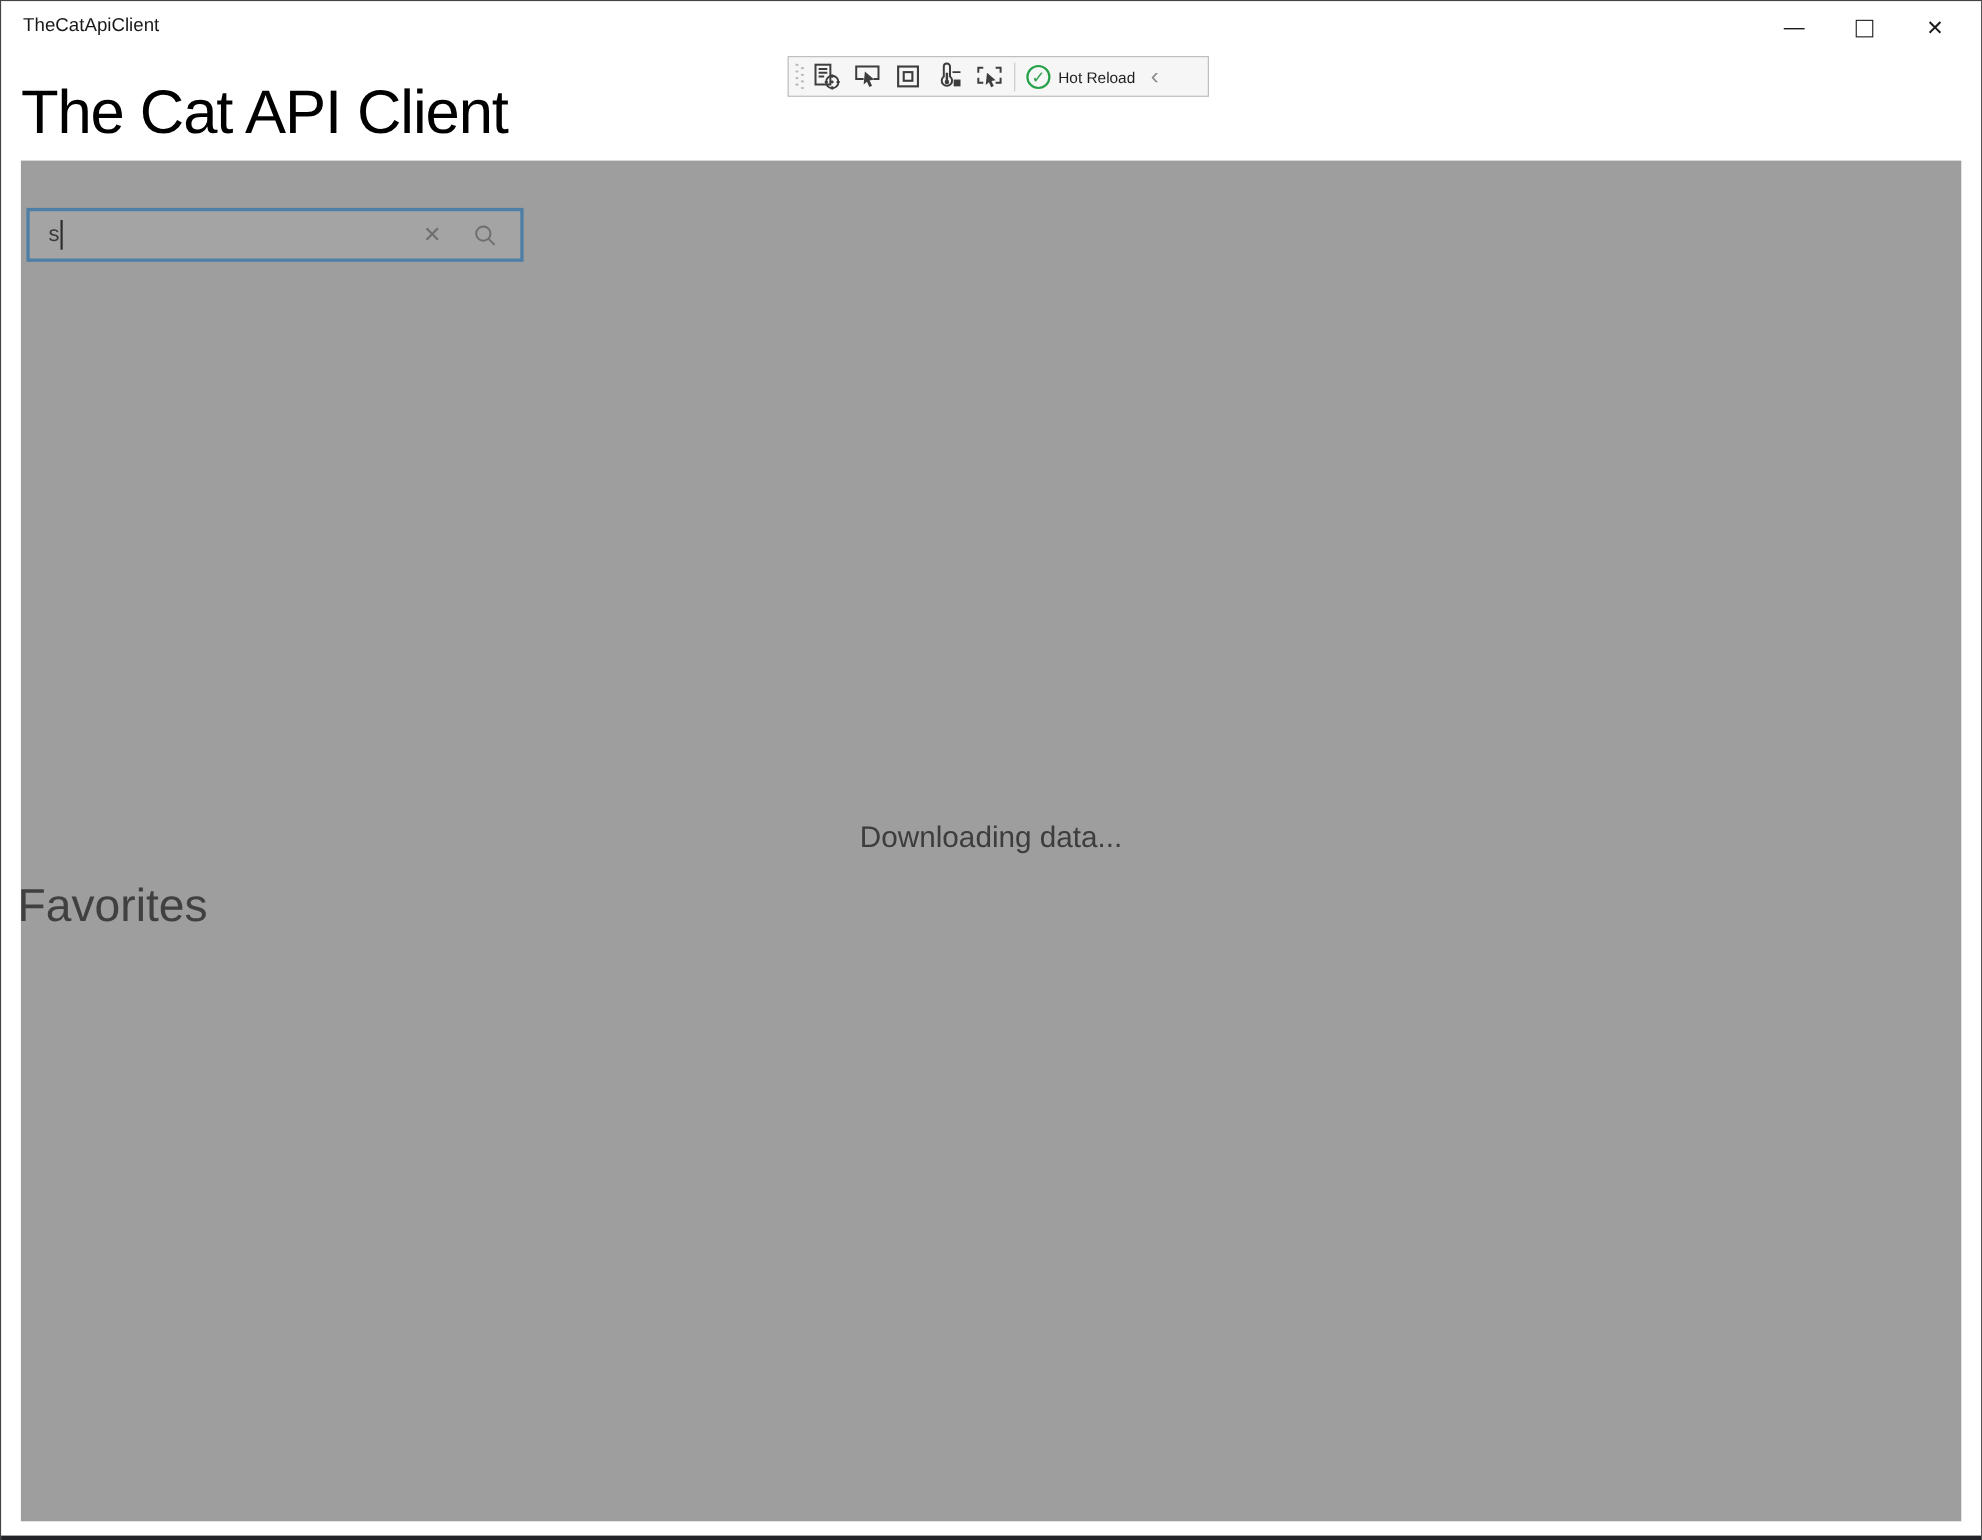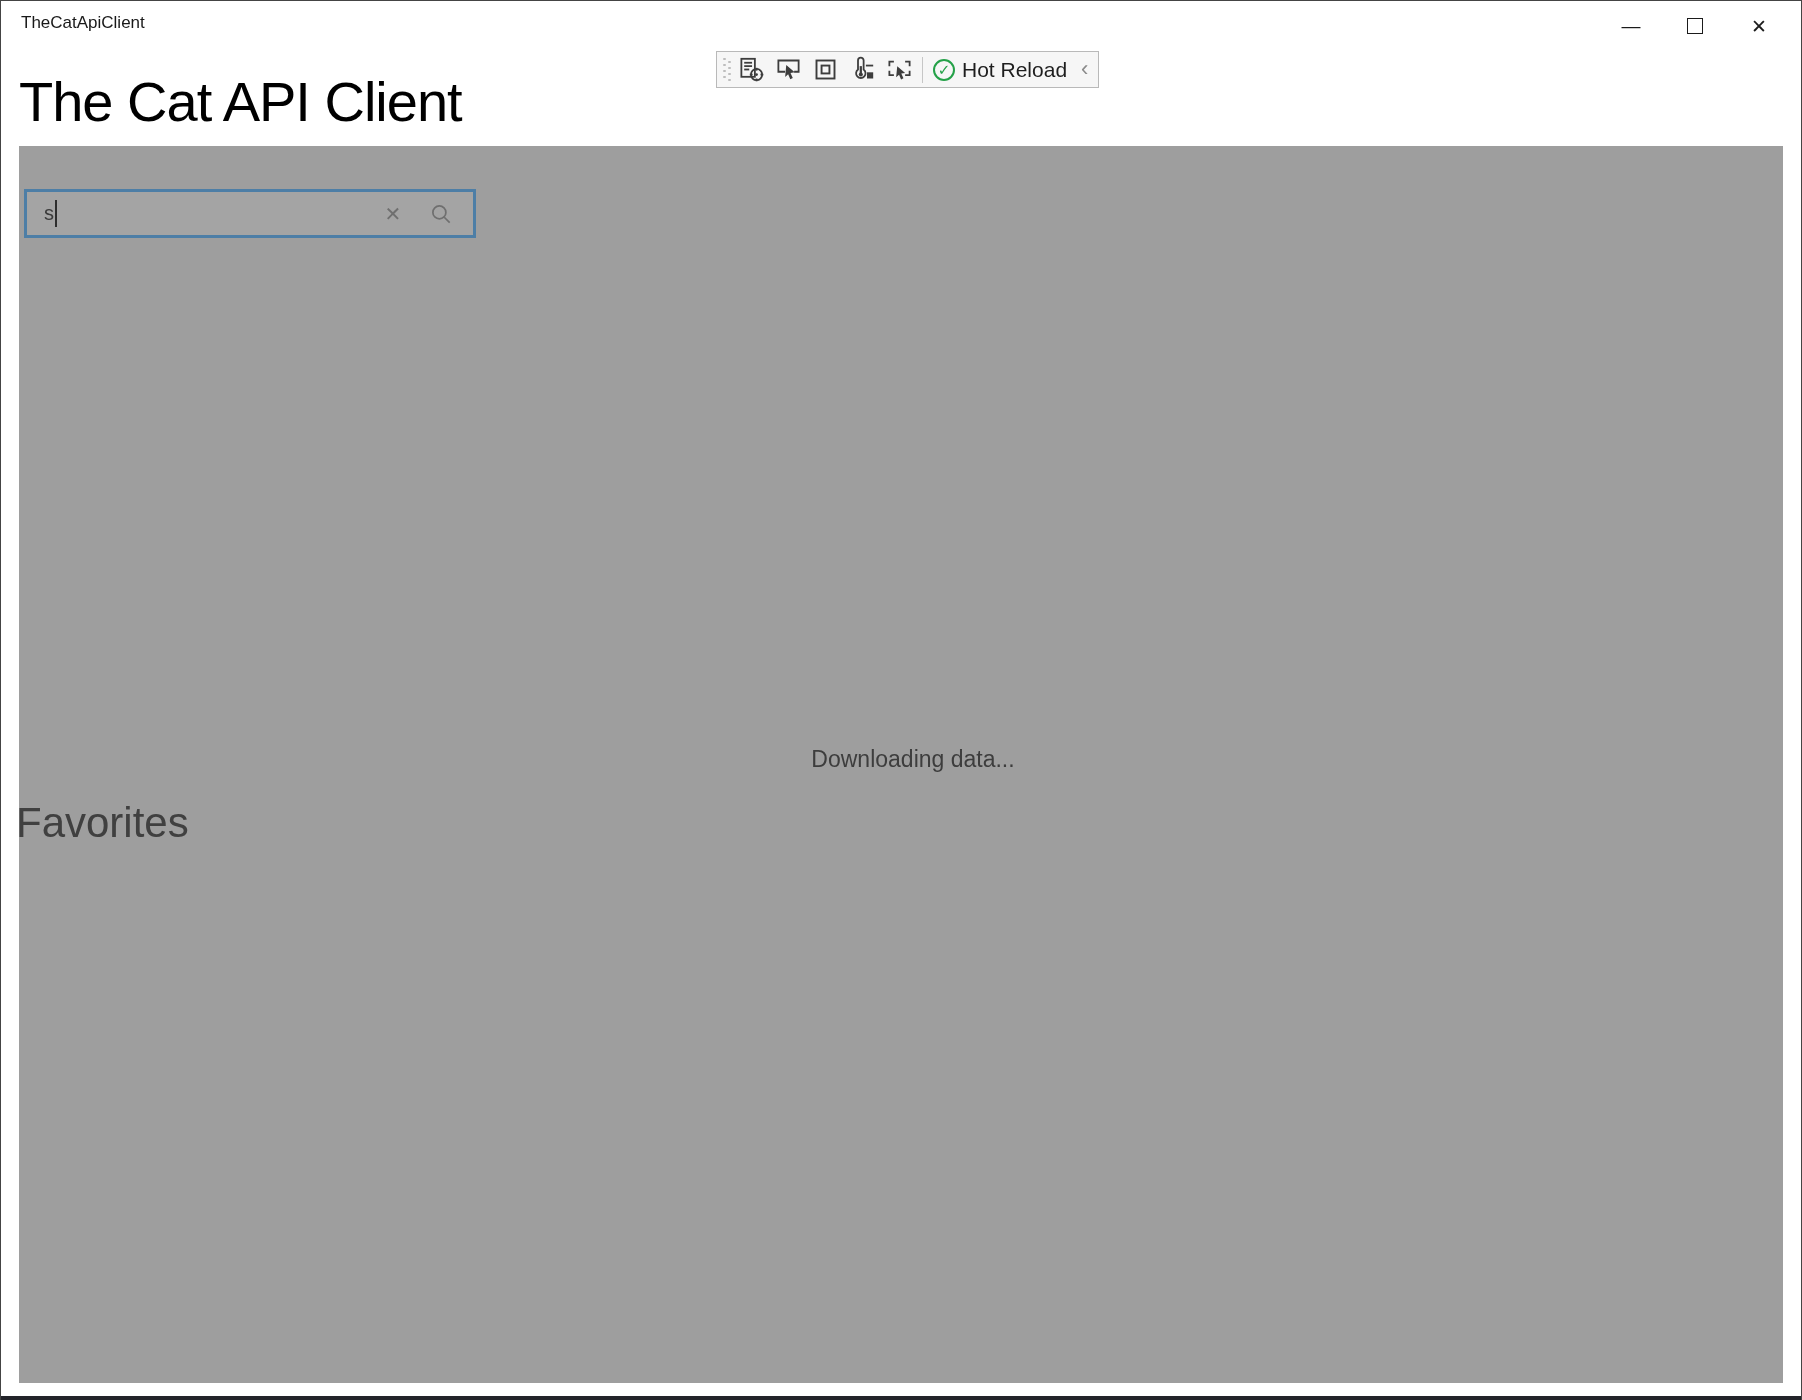--- a/index.html
+++ b/index.html
@@ -14,34 +14,34 @@
   .dbg-toolbar{position:absolute;left:715px;top:50px;width:383px;height:37px;background:#f6f6f6;
     border:1px solid #b9b9b9;box-sizing:border-box;display:flex;align-items:center;}
   .grip{width:12px;height:26px;margin-left:4px;position:relative;flex:0 0 auto;}
   .grip i{position:absolute;left:2px;top:1px;width:2.5px;height:2.5px;border-radius:50%;background:#bdbdbd;
     box-shadow:0 6px #bdbdbd,0 12px #bdbdbd,0 18px #bdbdbd,5px 3px #bdbdbd,5px 9px #bdbdbd,5px 15px #bdbdbd,5px 21px #bdbdbd;}
   .tb-btn{width:37px;height:31px;display:flex;align-items:center;justify-content:center;flex:0 0 auto;}
   .tb-sep{width:1px;height:26px;background:#c6c6c6;margin:0 4px;flex:0 0 auto;}
   .hotreload{display:flex;align-items:center;gap:7px;padding:0 6px 0 6px;}
   .hr-check{width:22px;height:22px;border:2px solid #24a148;border-radius:50%;display:flex;align-items:center;justify-content:center;
     color:#24a148;font-size:15px;font-weight:bold;box-sizing:border-box;}
-  .hr-label{font-size:21px;color:#1e1e1e;white-space:nowrap;}
+  .hr-label{font-size:14px;color:#1e1e1e;white-space:nowrap;}
   .tb-chevron{color:#8a8a8a;font-size:22px;padding:0 10px 2px 8px;}
   
   .page-title{position:absolute;left:18px;top:68px;font-size:56px;font-weight:200;letter-spacing:-1px;color:#000000;}
   
   .overlay{position:absolute;left:18px;top:145px;width:1764px;height:1237px;background:#9e9e9e;}
   .search-box{position:absolute;left:5px;top:43px;width:452px;height:49px;border:3px solid #4d7ea6;
     box-sizing:border-box;background:#a4a4a4;display:flex;align-items:center;}
   .search-text{font-size:20px;color:#3a3a3a;margin-left:17px;}
   .caret{display:inline-block;width:2px;height:27px;background:#2e2e2e;margin-left:1px;vertical-align:middle;}
   .search-clear{position:absolute;right:60px;top:0;height:43px;width:40px;display:flex;align-items:center;justify-content:center;
     color:#6f6f6f;font-size:20px;}
   .search-go{position:absolute;right:12px;top:0;height:43px;width:40px;display:flex;align-items:center;justify-content:center;}
-  .status-text{position:absolute;left:12px;top:600px;width:100%;text-align:center;font-size:23px;font-weight:300;color:#3d3d3d;}
+  .status-text{position:absolute;left:0;top:600px;width:100%;text-align:center;font-size:27px;font-weight:300;color:#3d3d3d;}
   .favorites{position:absolute;left:-3px;top:653px;font-size:42px;font-weight:400;color:#404040;}
   
   .footer-bar{position:absolute;left:0;bottom:0;width:100%;height:4px;background:#23242a;}
   svg{display:block;}
 </style>
 </head>
 <body>
 
 <div class="win">
 

